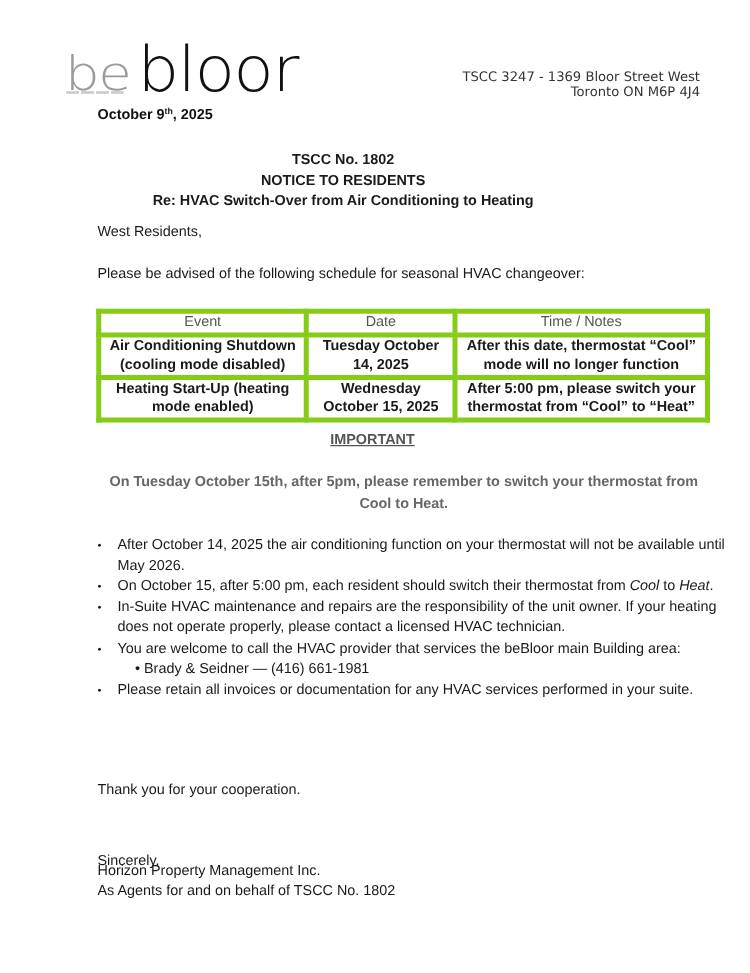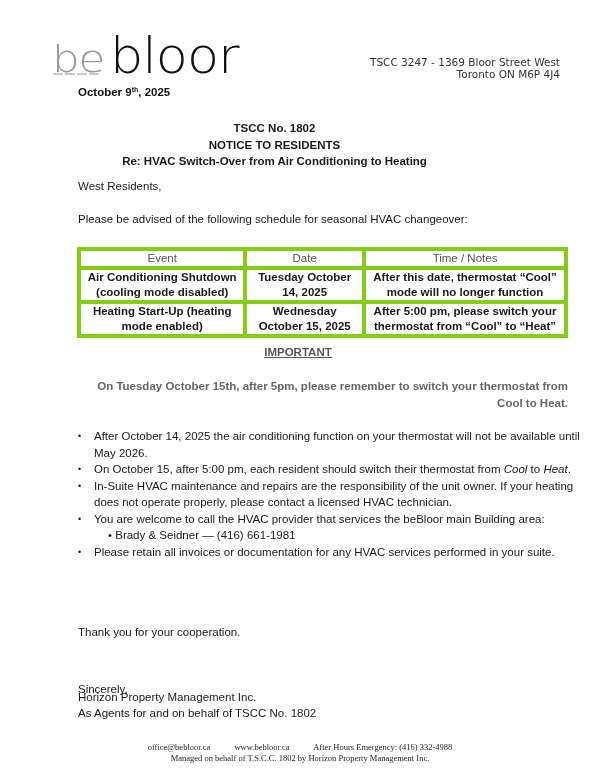--- a/index.html
+++ b/index.html
@@ -26,21 +26,21 @@
   .para { position: absolute; left: 78px; font-size: 11.5px; line-height: 16px; }
 
   table.sched { position: absolute; left: 77px; top: 247px; width: 491px; border-collapse: collapse; font-size: 11.5px; }
   table.sched th, table.sched td { border: 4px solid #84cc16; text-align: center; padding: 0 3px; line-height: 15px; }
   table.sched th { font-weight: normal; color: #555; height: 14px; }
   table.sched td { font-weight: bold; height: 30px; }
   .c1 { width: 159px; } .c2 { width: 110px; } .c3 { width: 196px; }
 
   .important { position: absolute; left: 0; width: 596px; top: 346px; text-align: center; font-weight: bold; font-size: 11.5px;
                color: #555; text-decoration: underline; }
-  .important-msg { position: absolute; left: 78px; width: 490px; top: 378px; text-align: right; font-weight: bold; font-size: 11.5px;
+  .important-msg { position: absolute; left: 78px; width: 490px; top: 378px; text-align: center; font-weight: bold; font-size: 11.5px;
                    line-height: 17px; color: #666; }
 
   ul.bullets { position: absolute; left: 78px; top: 428px; width: 490px; margin: 0; padding: 0 0 0 16px; font-size: 11.5px; line-height: 16.5px; }
   ul.bullets > li { list-style: none; position: relative; }
   ul.bullets > li::before { content: "\2022"; position: absolute; left: -16px; font-size: 9px; }
   .subitem { padding-left: 14px; }
 
   .footer { position: absolute; left: 0; width: 600px; top: 742px; text-align: center; font-family: "Liberation Serif", serif;
             font-size: 8.5px; line-height: 11px; color: #222; }
   .footer .gap { display: inline-block; width: 22px; }
@@ -104,22 +104,14 @@
       <div class="subitem">• Brady &amp; Seidner — (416) 661-1981</div>
     </li>
     <li>Please retain all invoices or documentation for any HVAC services performed in your suite.</li>
   </ul>
 
   <div class="para" style="top:624px;">Thank you for your cooperation.</div>
   <div class="para" style="top:656px;margin-top:25px;">Sincerely,</div>
   <div class="para" style="top:689px;">Horizon Property Management Inc.</div>
   <div class="para" style="top:705px;">As Agents for and on behalf of TSCC No. 1802</div>
 
-  <div class="footer">
-    <div>
-      <span>office@bebloor.ca</span><span class="gap"></span>
-      <span>www.bebloor.ca</span><span class="gap"></span>
-      <span>After Hours Emergency:  (416) 332-4988</span>
-    </div>
-    <div>Managed on behalf of T.S.C.C. 1802 by Horizon Property Management Inc.</div>
-  </div>
 
 </div>
 
 </body></html>

